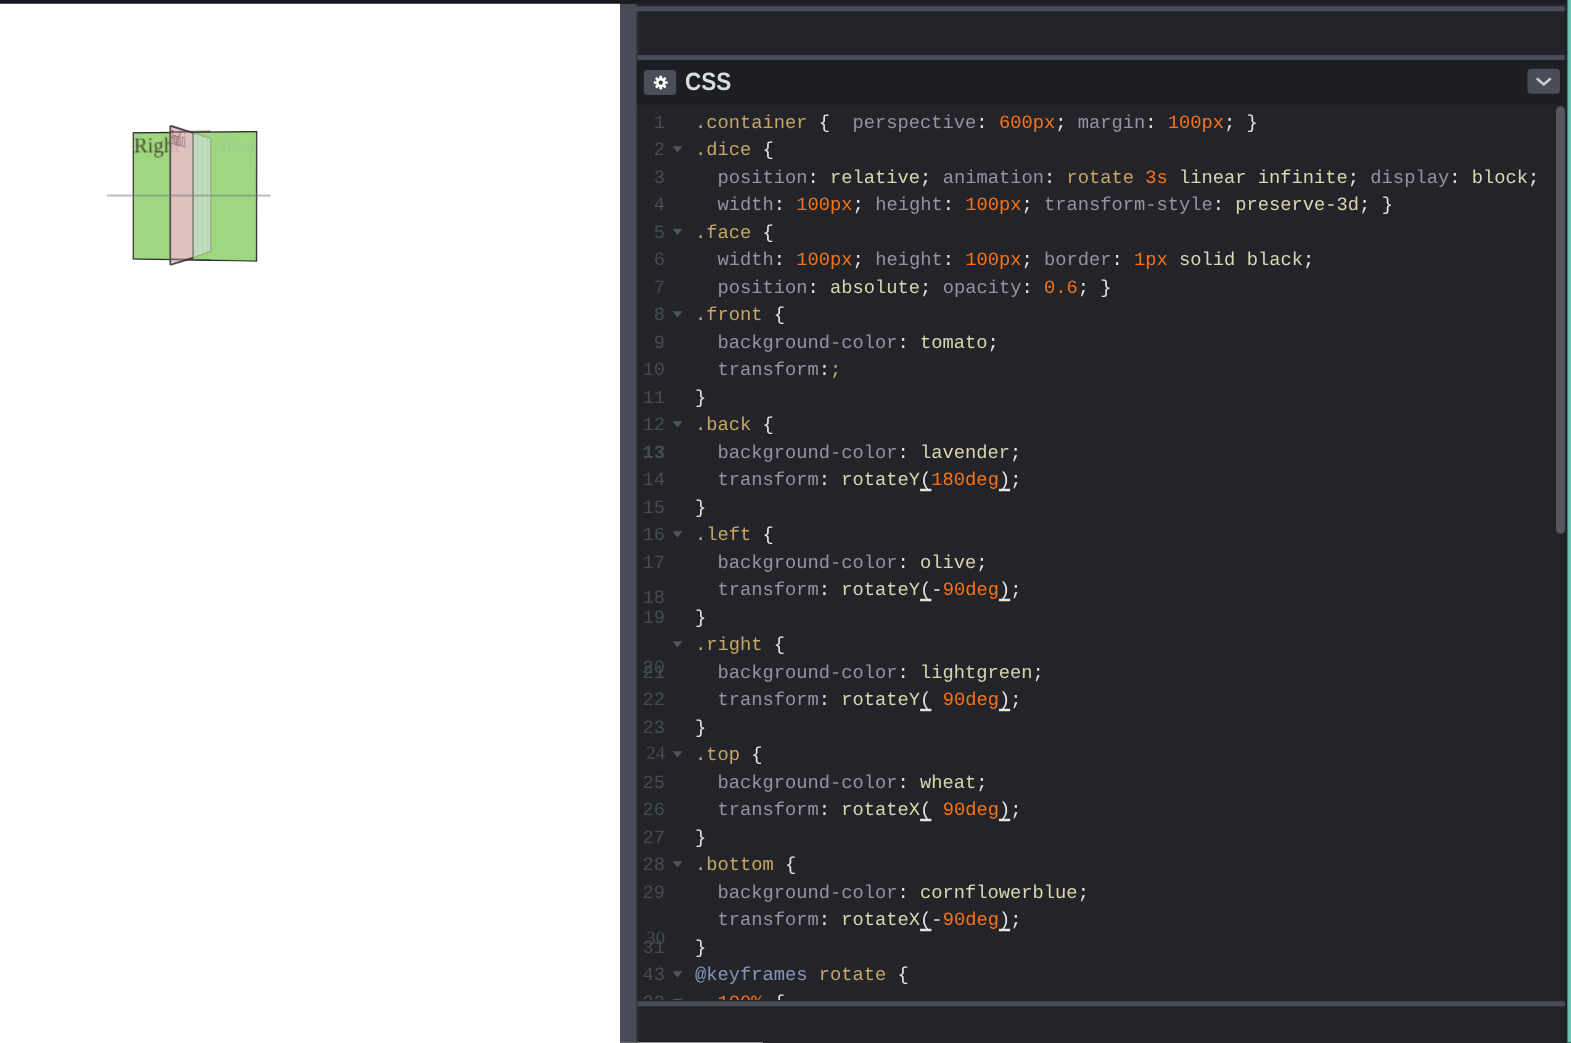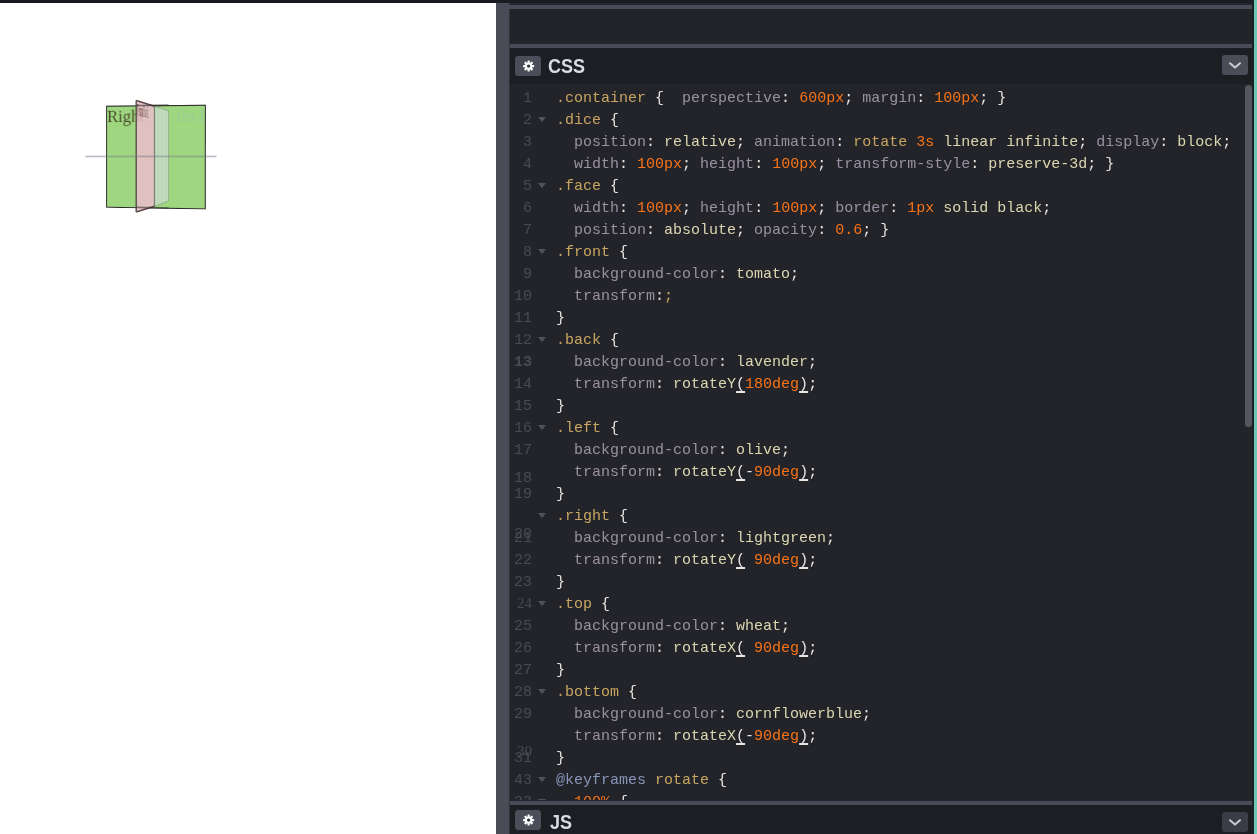--- a/index.html
+++ b/index.html
@@ -185,40 +185,16 @@
 <i class="sel">.bottom</i> <i class="pun">{</i>
   <i class="prop">background-color</i><i class="cln">:</i> <i class="val">cornflowerblue</i><i class="pun">;</i>
   <i class="prop">transform</i><i class="cln">:</i> <i class="val">rotateX</i><i class="pun u">(</i><i class="pun">-</i><i class="num">90deg</i><i class="pun u">)</i><i class="pun">;</i>
 <i class="pun">}</i>
 <i class="kw">@keyframes</i> <i class="sel">rotate</i> <i class="pun">{</i>
   <i class="num">100%</i> <i class="pun">{</i></pre>
   </div>
   <div class="abs seam" style="left:14px;top:800px;width:747px;height:1px;"></div>
   <div class="abs hgut" style="left:14px;top:801px;width:747px;height:4px;"></div>
 
-  <div class="abs phead" style="left:14px;top:805px;width:747px;height:29px;">
-    <div class="abs gearbtn" style="left:5px;top:5px;"><svg width="26" height="20" viewBox="0 0 26 20">
-          <g transform="translate(13.6,10.1)">
-            <g fill="#fff">
-              <circle r="3.7"></circle>
-              <g id="t">
-                <rect x="-1.1" y="-5.5" width="2.2" height="2.4" rx="0.5"></rect>
-              </g>
-              <use href="#t" transform="rotate(45)"></use>
-              <use href="#t" transform="rotate(90)"></use>
-              <use href="#t" transform="rotate(135)"></use>
-              <use href="#t" transform="rotate(180)"></use>
-              <use href="#t" transform="rotate(225)"></use>
-              <use href="#t" transform="rotate(270)"></use>
-              <use href="#t" transform="rotate(315)"></use>
-            </g>
-            <circle r="1.7" fill="#34353c"></circle>
-          </g>
-        </svg></div>
-    <div class="abs ptitle" style="left:40px;top:6px;">JS</div>
-    <div class="abs chev" style="left:712px;top:7px;"><svg width="26" height="20" viewBox="0 0 26 20">
-          <path d="M8 8.2 L13 12.6 L18 8.2" fill="none" stroke="#c8ccd2" stroke-width="2" stroke-linecap="round" stroke-linejoin="round"></path>
-        </svg></div>
-  </div>
   <div class="abs" style="left:756px;top:0;width:2px;height:834px;background:#1e1f24;"></div>
   <div id="thumb" class="abs"></div>
   <div id="teal" class="abs"></div>
 </div>
 
 </body></html>

